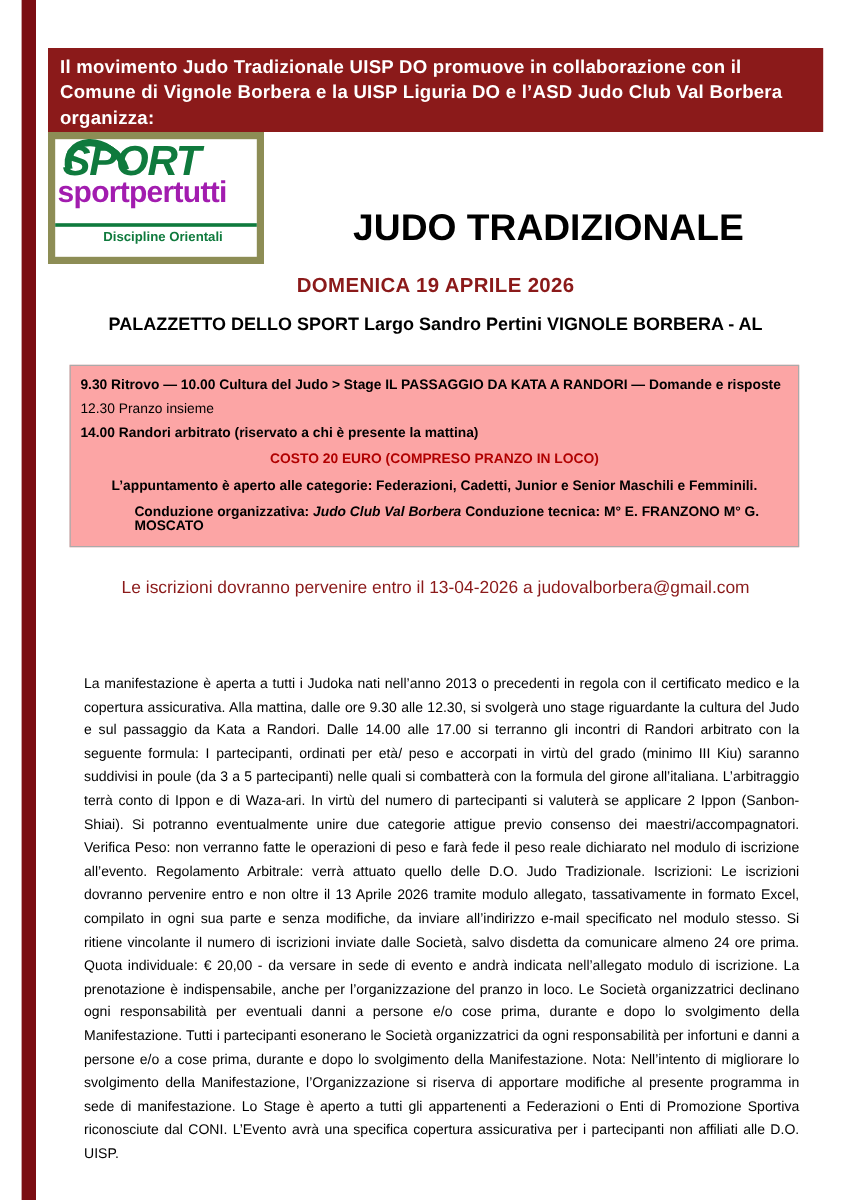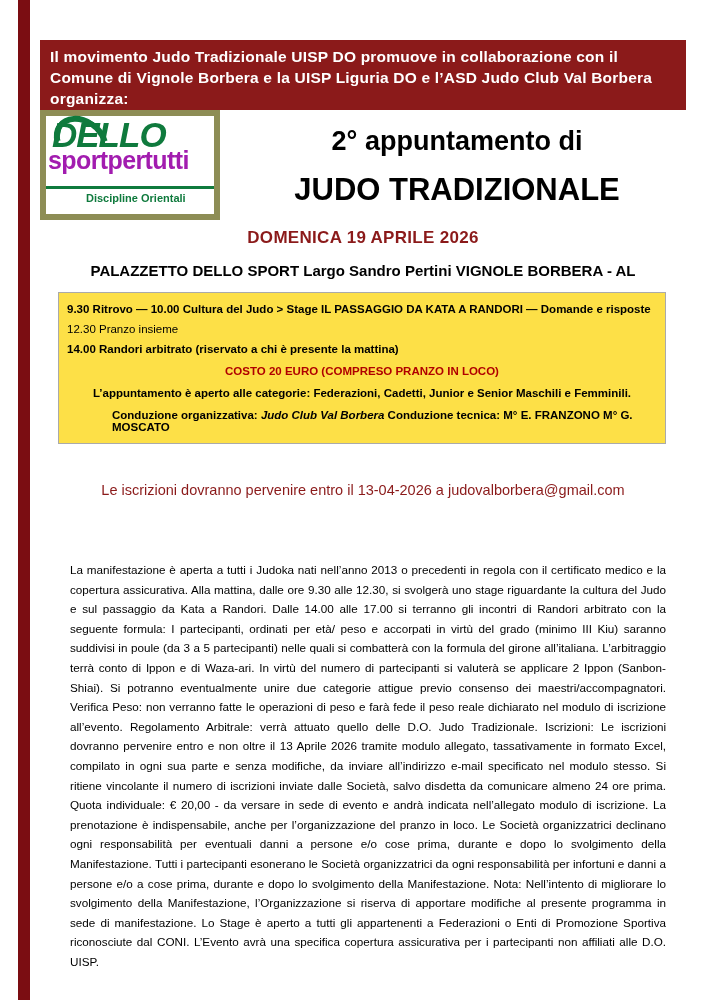--- a/index.html
+++ b/index.html
@@ -157,24 +157,24 @@
     text-align: center;
     font-size: 15px;
     font-weight: bold;
     color: #000000;
   }
 
   
   .program-box {
     position: absolute;
     left: 58px;
-    top: 292px;
+    top: 304px;
     width: 608px;
     border: 1px solid #aaaaaa;
-    background: #fde047;
+    background: #fca5a5;
     box-sizing: border-box;
     padding: 6px 0 8px 0;
   }
   .prog-row {
     padding: 4px 8px;
     font-size: 11.5px;
     color: #000000;
   }
   .prog-row.b { font-weight: bold; }
   .prog-cost {
@@ -227,26 +227,25 @@
 <div class="page">
 
   <div class="left-bar"></div>
 
   <div class="header-banner"></div>
   <div class="header-text">Il movimento Judo Tradizionale UISP DO promuove in collaborazione con il Comune di Vignole Borbera e la UISP Liguria DO e l’ASD Judo Club Val Borbera organizza:</div>
 
   <div class="logo-olive"></div>
   <div class="logo-white-card"></div>
   <div class="uisp-swoosh"></div>
-  <div class="uisp-word">DELLO</div>
+  <div class="uisp-word">SPORT</div>
   <div class="green-rule"></div>
   <div class="sportpertutti">sportpertutti</div>
   <div class="discipline">Discipline Orientali</div>
 
-  <div class="title-2nd">2° appuntamento di</div>
   <div class="title-main">JUDO TRADIZIONALE</div>
   <div class="date-line">DOMENICA 19 APRILE 2026</div>
   <div class="venue-line">PALAZZETTO DELLO SPORT Largo Sandro Pertini  VIGNOLE BORBERA - AL</div>
 
   <div class="program-box">
     <div class="prog-row b">9.30 Ritrovo — 10.00 Cultura del Judo &gt; Stage IL PASSAGGIO DA KATA A RANDORI — Domande e risposte</div>
     <div class="prog-row">12.30 Pranzo insieme</div>
     <div class="prog-row b">14.00 Randori arbitrato (riservato a chi è presente la mattina)</div>
     <div class="prog-cost">COSTO 20 EURO (COMPRESO PRANZO IN LOCO)</div>
     <div class="prog-cats">L’appuntamento è aperto alle categorie: Federazioni, Cadetti, Junior e Senior Maschili e Femminili.</div>

